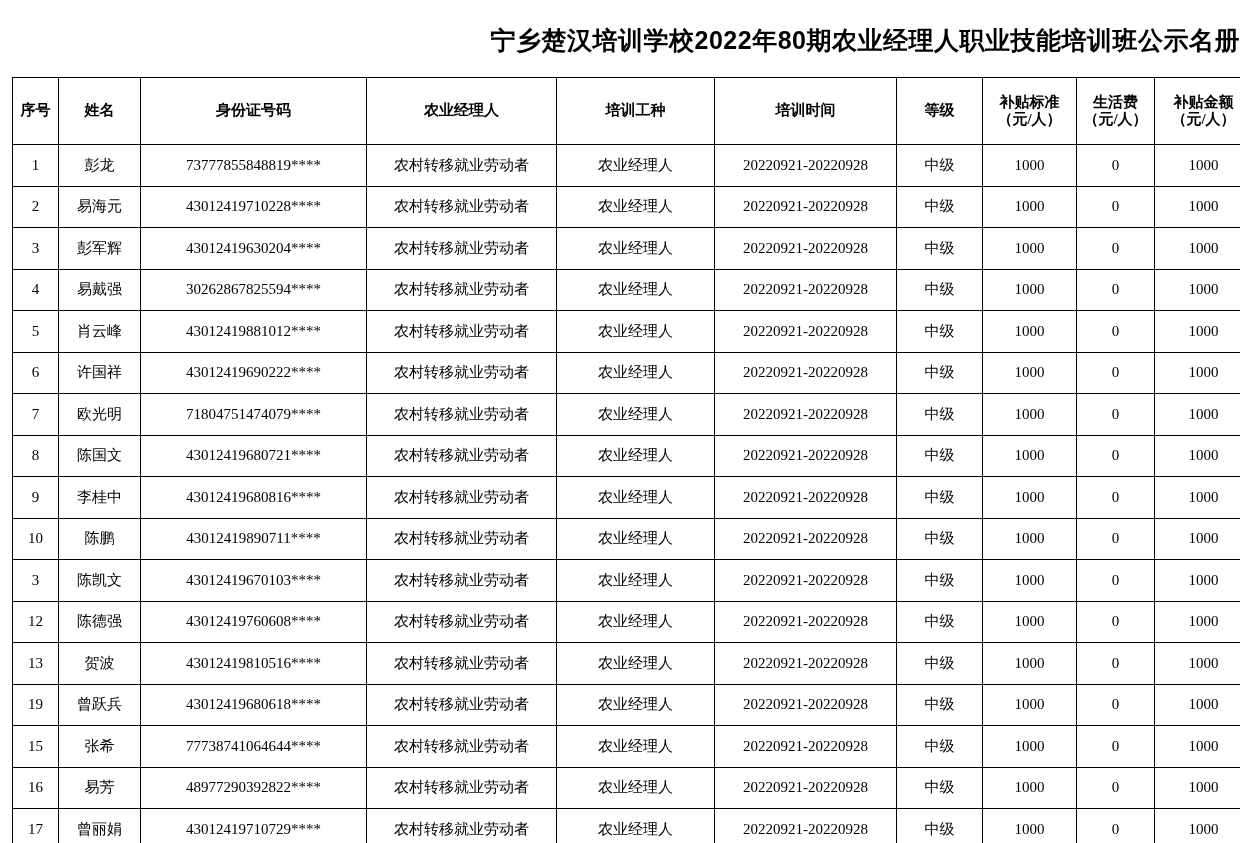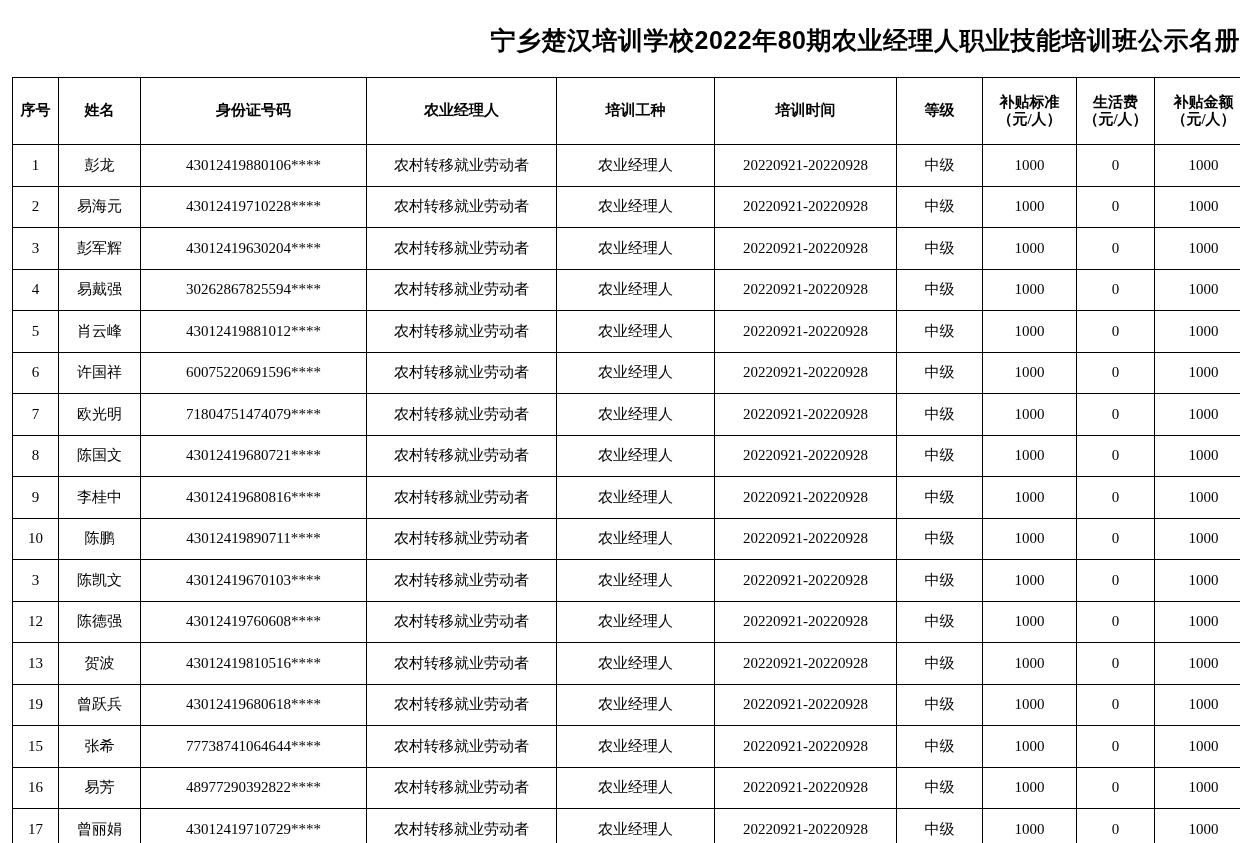--- a/index.html
+++ b/index.html
@@ -110,21 +110,21 @@
         <th>
           <span class="two-line">补贴金额</span>
           <span class="two-line">（元/人）</span>
         </th>
       </tr>
     </thead>
     <tbody id="roster-body">
         <tr>
           <td class="cell-num">1</td>
           <td>彭龙</td>
-          <td class="cell-id">43012419880106****</td>
+          <td class="cell-id">73777855848819****</td>
           <td>农村转移就业劳动者</td>
           <td>农业经理人</td>
           <td class="cell-num">20220921-20220928</td>
           <td>中级</td>
           <td class="cell-num">1000</td>
           <td class="cell-num">0</td>
           <td class="cell-num">1000</td>
         </tr>
         <tr>
           <td class="cell-num">2</td>
@@ -170,21 +170,21 @@
           <td>农业经理人</td>
           <td class="cell-num">20220921-20220928</td>
           <td>中级</td>
           <td class="cell-num">1000</td>
           <td class="cell-num">0</td>
           <td class="cell-num">1000</td>
         </tr>
         <tr>
           <td class="cell-num">6</td>
           <td>许国祥</td>
-          <td class="cell-id">60075220691596****</td>
+          <td class="cell-id">43012419690222****</td>
           <td>农村转移就业劳动者</td>
           <td>农业经理人</td>
           <td class="cell-num">20220921-20220928</td>
           <td>中级</td>
           <td class="cell-num">1000</td>
           <td class="cell-num">0</td>
           <td class="cell-num">1000</td>
         </tr>
         <tr>
           <td class="cell-num">7</td>

